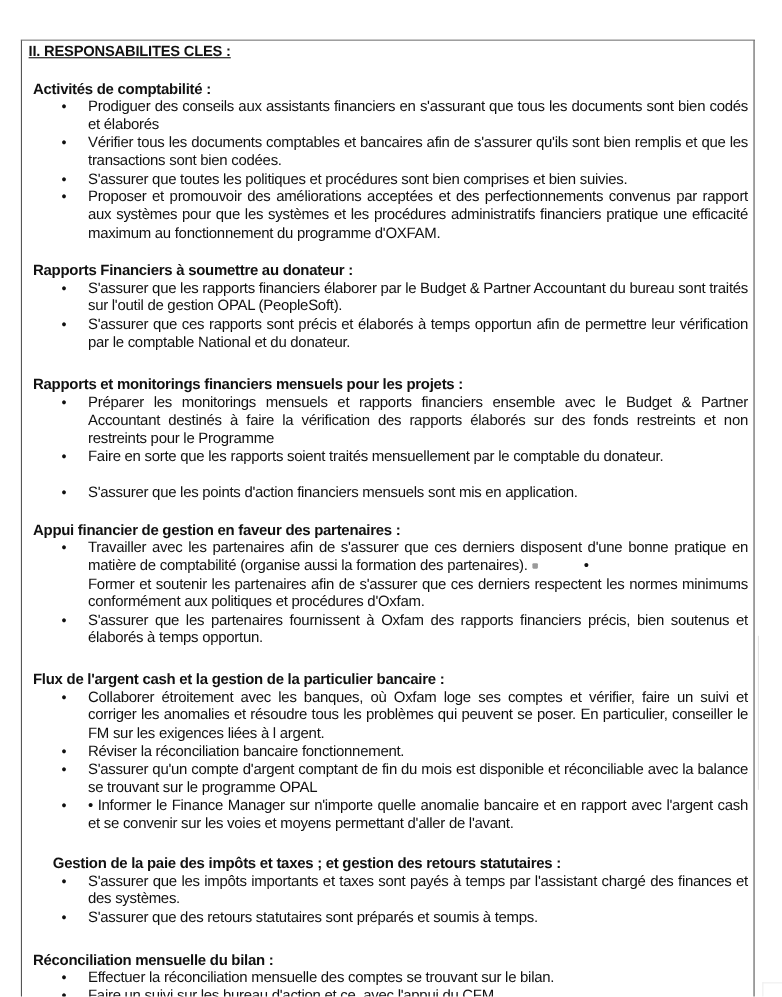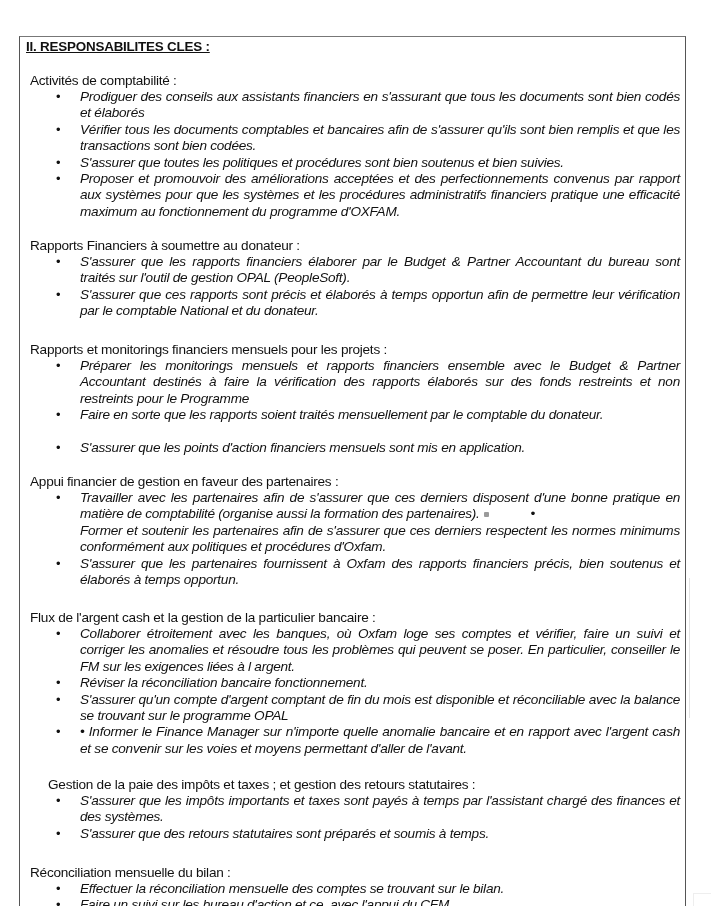--- a/index.html
+++ b/index.html
@@ -48,21 +48,21 @@
     }
     .section {
       position: absolute;
       left: 0;
       width: 660px;
     }
     .heading {
       position: absolute;
       left: 10px;
       top: 0;
-      font-weight: normal;
+      font-weight: bold;
       white-space: nowrap;
       letter-spacing: -0.25px;
     }
     .heading.indent {
       left: 28px;
     }
     .bullets {
       position: absolute;
       left: 0;
       top: 16px;
@@ -80,21 +80,20 @@
     }
     .bullet-item .dot {
       position: absolute;
       left: 36px;
       top: 0;
       font-size: 13px;
     }
     .bullet-item .txt {
       display: block;
       text-align: justify;
-      font-style: italic;
     }
     .gap-line {
       height: 16px;
     }
     .stray-mark {
       display: inline-block;
       width: 5px;
       height: 5px;
       background: #9a9a9a;
       border-radius: 1px;
@@ -136,21 +135,21 @@
         <li class="bullet-item">
           <span class="dot">•</span>
           <span class="txt">Prodiguer des conseils aux assistants financiers en s'assurant que tous les documents sont bien codés et élaborés</span>
         </li>
         <li class="bullet-item">
           <span class="dot">•</span>
           <span class="txt">Vérifier tous les documents comptables et bancaires afin de s'assurer qu'ils sont bien remplis et que les transactions sont bien codées.</span>
         </li>
         <li class="bullet-item">
           <span class="dot">•</span>
-          <span class="txt">S'assurer que toutes les politiques et procédures sont bien soutenus et bien suivies.</span>
+          <span class="txt">S'assurer que toutes les politiques et procédures sont bien comprises et bien suivies.</span>
         </li>
         <li class="bullet-item">
           <span class="dot">•</span>
           <span class="txt">Proposer et promouvoir des améliorations acceptées et des perfectionnements convenus par rapport aux systèmes pour que les systèmes et les procédures administratifs financiers pratique une efficacité maximum au fonctionnement du programme d'OXFAM.</span>
         </li>
       </ul>
     </div>
 
     <div class="section" style="top:201px;">
       <div class="heading">Rapports Financiers à soumettre au donateur :</div>

